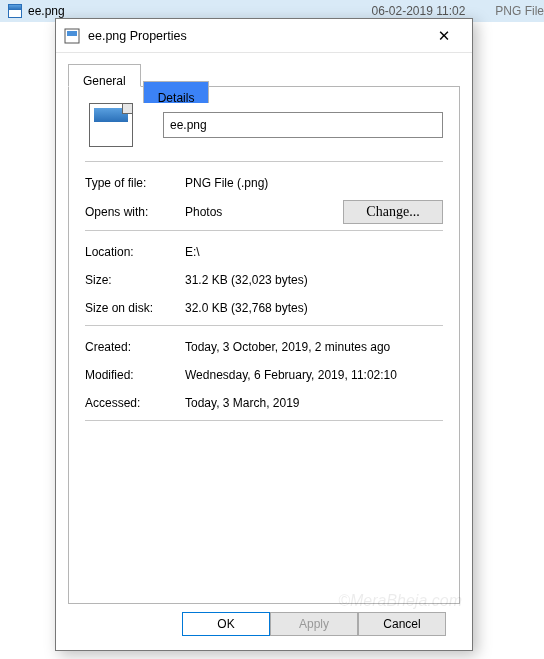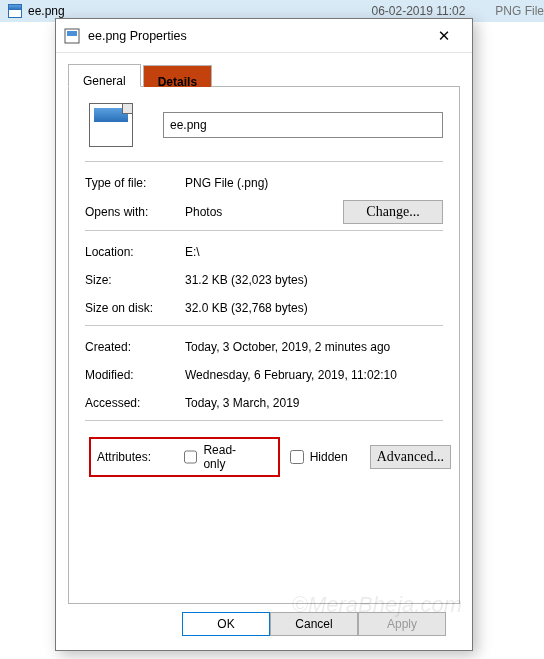--- a/index.html
+++ b/index.html
@@ -81,24 +81,23 @@
     margin-right: 2px;
     position: relative;
     cursor: pointer;
   }
   .tab.active {
     background: #fff;
     top: 1px;
     border-bottom: 1px solid #fff;
   }
   .tab:not(.active) {
-    background: #c2410c;
-    top: 2px;
+    background: #3b82f6;
+    top: 18px;
     height: 22px;
-    font-weight: bold;
   }
   .panel {
     flex: 1;
     border: 1px solid #b5b5b5;
     border-top: none;
     padding: 16px 16px 8px 16px;
     position: relative;
     overflow: hidden;
   }
   .icon-row {
@@ -203,22 +202,22 @@
     background: #fff;
     border: 1.5px solid #0078d7;
   }
   .btn.disabled {
     color: #999;
     cursor: default;
   }
   .watermark {
     position: absolute;
     right: 10px;
-    bottom: 32px;
-    font-size: 22px;
+    bottom: 40px;
+    font-size: 16px;
     color: rgba(0,0,0,0.08);
     font-style: italic;
     pointer-events: none;
     margin-left: 48px;
   }
   .smallicon {
     display: inline-block;
     width: 14px; height: 14px;
     border: 1px solid #2a6fb8;
     background: linear-gradient(#5aa0e0,#2a6fb8 40%, #fff 40%);
@@ -303,39 +302,24 @@
         <span class="k">Modified:</span>
         <span class="v">Wednesday, 6 February, 2019, 11:02:10</span>
       </div>
       <div class="kv">
         <span class="k">Accessed:</span>
         <span class="v">Today, 3 March, 2019</span>
       </div>
 
       <hr class="hr">
 
-      <div class="attrs-row">
-        <span class="redbox">
-          <span class="k">Attributes:</span>
-          <label class="chk-label">
-            <input type="checkbox" class="chk" style="">
-            <span>Read-only</span>
-          </label>
-        </span>
-        <label class="chk-label" style="margin-left:10px">
-          <input type="checkbox" class="chk" style="">
-          <span>Hidden</span>
-        </label>
-        <span style="flex:1"></span>
-        <button class="adv-btn">Advanced...</button>
-      </div>
 
     </div>
 
     <div class="bottom-btns">
       <button class="btn default">OK</button>
+      <button class="btn disabled">Apply</button>
       <button class="btn">Cancel</button>
-      <button class="btn disabled">Apply</button>
     </div>
   </div>
 
   <div class="watermark">©MeraBheja.com</div>
 </div>
 
 </body></html>

